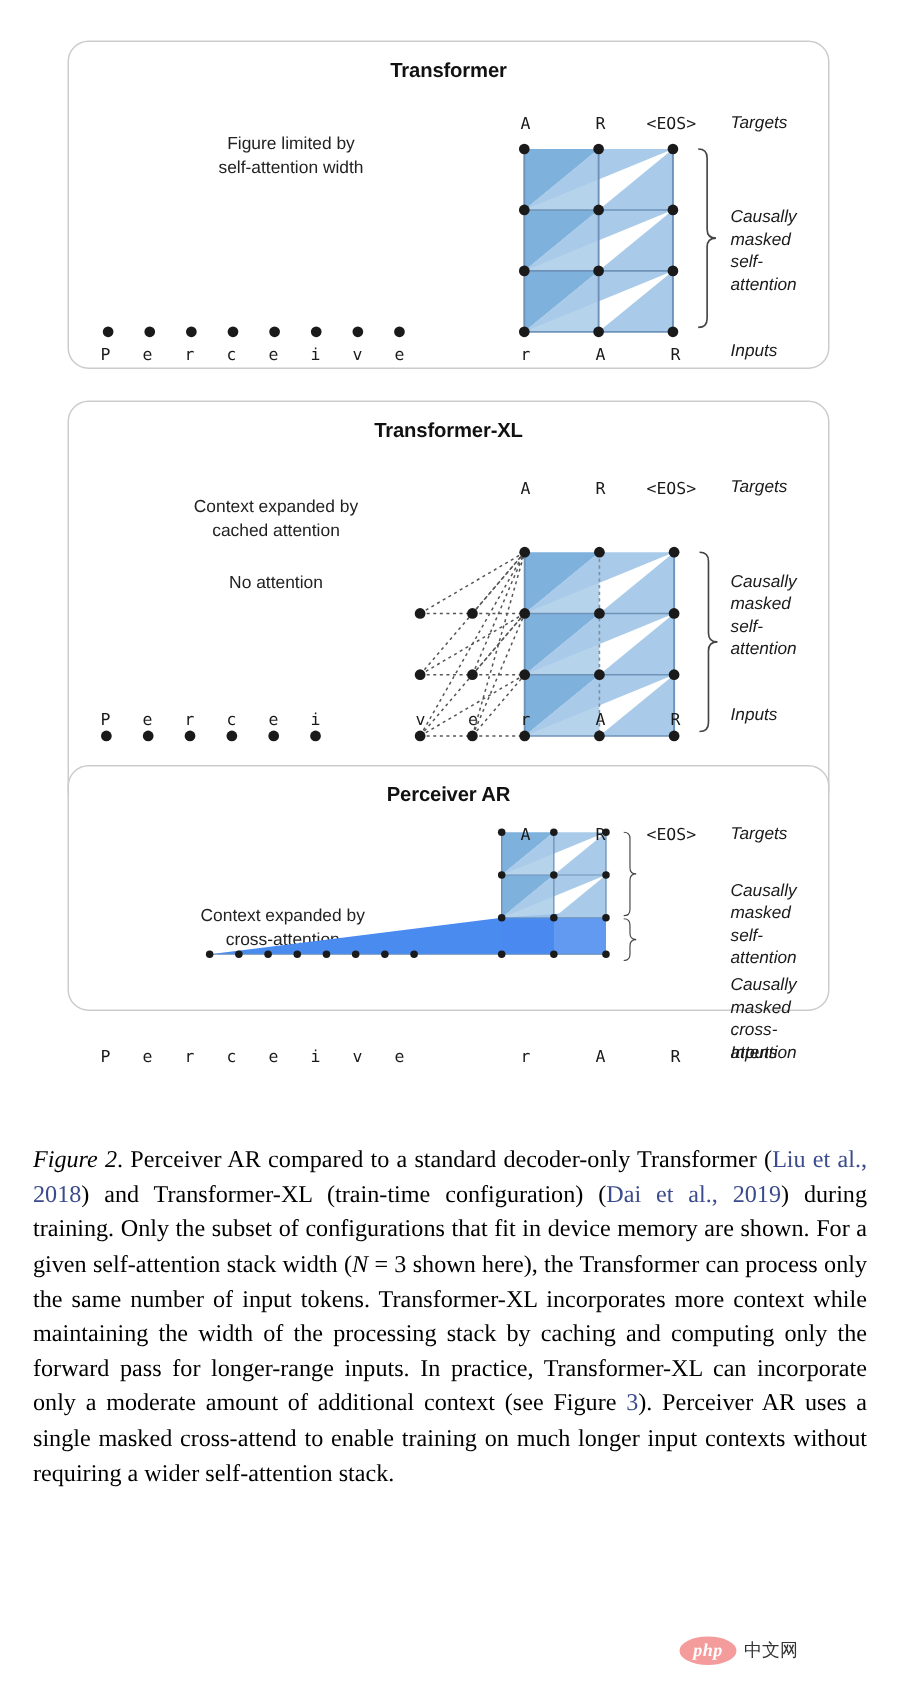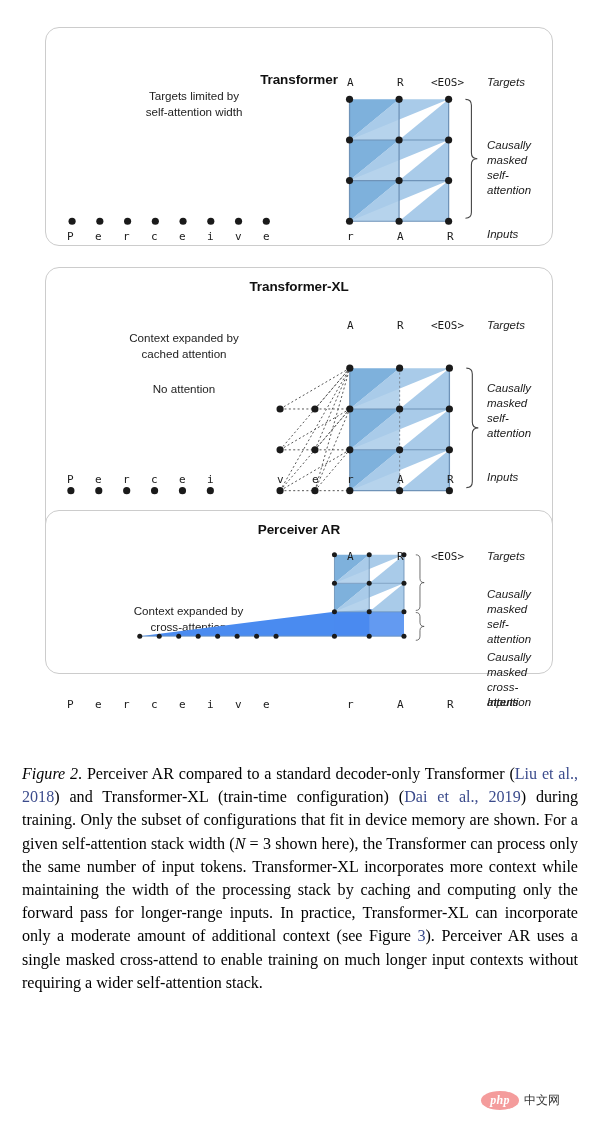--- a/index.html
+++ b/index.html
@@ -42,21 +42,21 @@
   .panel-title {
     position: absolute;
     left: 0;
     right: 0;
     text-align: center;
     font-size: 13.5px;
     font-weight: bold;
     letter-spacing: -0.1px;
     color: #111111;
   }
-  #panel-transformer .panel-title { top: 11px; margin-top: 33px; }
+  #panel-transformer .panel-title { top: 11px; }
   #panel-xl .panel-title          { top: 11px; }
   #panel-par .panel-title         { top: 11px; }
 
   .panel-note {
     position: absolute;
     text-align: center;
     font-size: 11.6px;
     line-height: 16px;
     color: #222222;
     white-space: pre-line;
@@ -82,21 +82,21 @@
     text-align: justify;
     color: #000000;
   }
   .caption .figlabel { font-style: italic; }
   .caption .cite { color: #3b4b8c; }
   .caption .mathvar { font-family: "Liberation Serif", serif; font-style: italic; }
 
   
   .watermark {
     position: absolute;
-    left: 481px;
+    left: 453px;
     top: 1091px;
     display: flex;
     align-items: center;
     gap: 5px;
   }
   .watermark .php-oval {
     width: 38px;
     height: 19px;
     border-radius: 50%;
     background: #f49c9c;
@@ -117,21 +117,21 @@
 </style>
 </head>
 <body>
 
 <div class="page">
 
   <div class="figure-area">
 
     <div class="panel" id="panel-transformer">
       <div class="panel-title">Transformer</div>
-      <div class="panel-note" style="left:38px; top:60px; width:220px;">Targets limited by
+      <div class="panel-note" style="left:38px; top:60px; width:220px;">Figure limited by
 self-attention width</div>
       <svg class="diagram-svg" viewBox="0 0 508 219">
         <defs></defs>
 
         <g>
 
           <polygon points="305,195 355,154 305,154" fill="#7eb1dc"></polygon>
           <polygon points="305,195 405,154 355,154" fill="#a9cbe9"></polygon>
           <polygon points="355,195 405,195 405,154" fill="#a9cbe9"></polygon>
           <polygon points="305,195 355,195 355,154" fill="#a9cbe9" opacity="0.85"></polygon>

